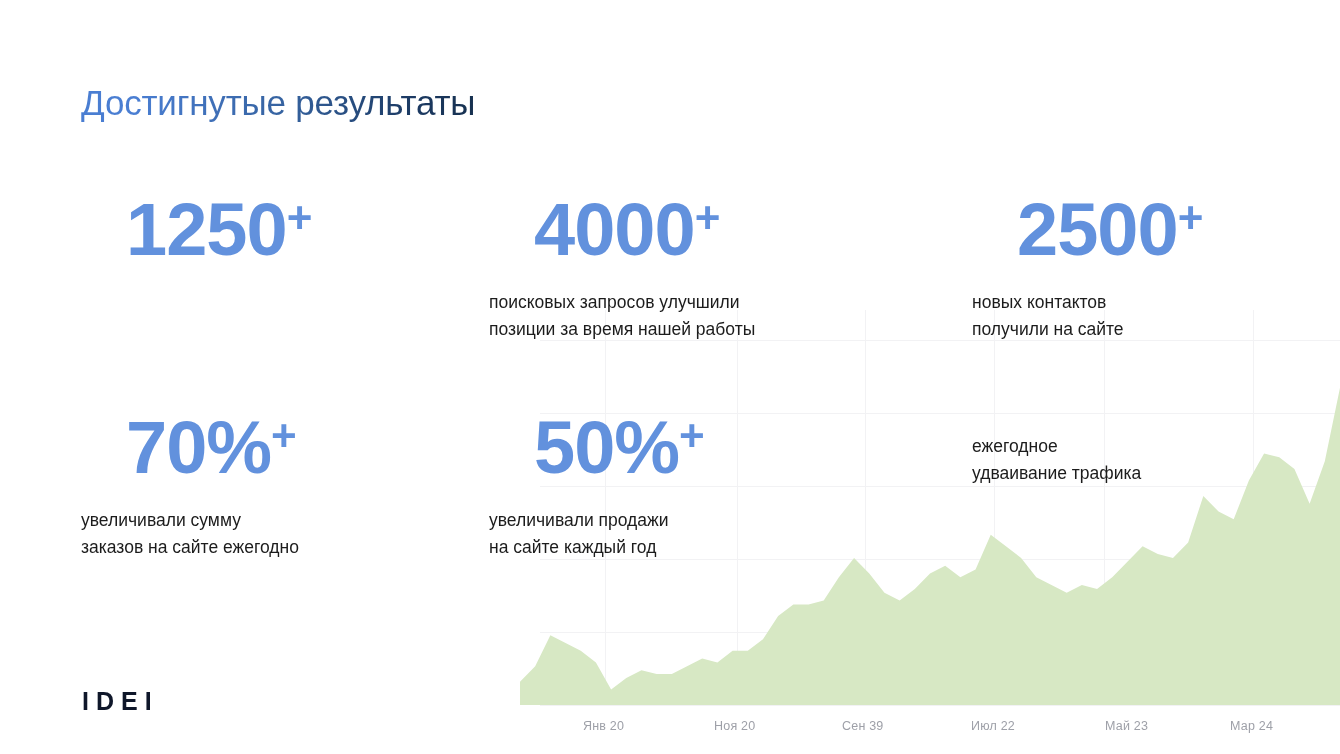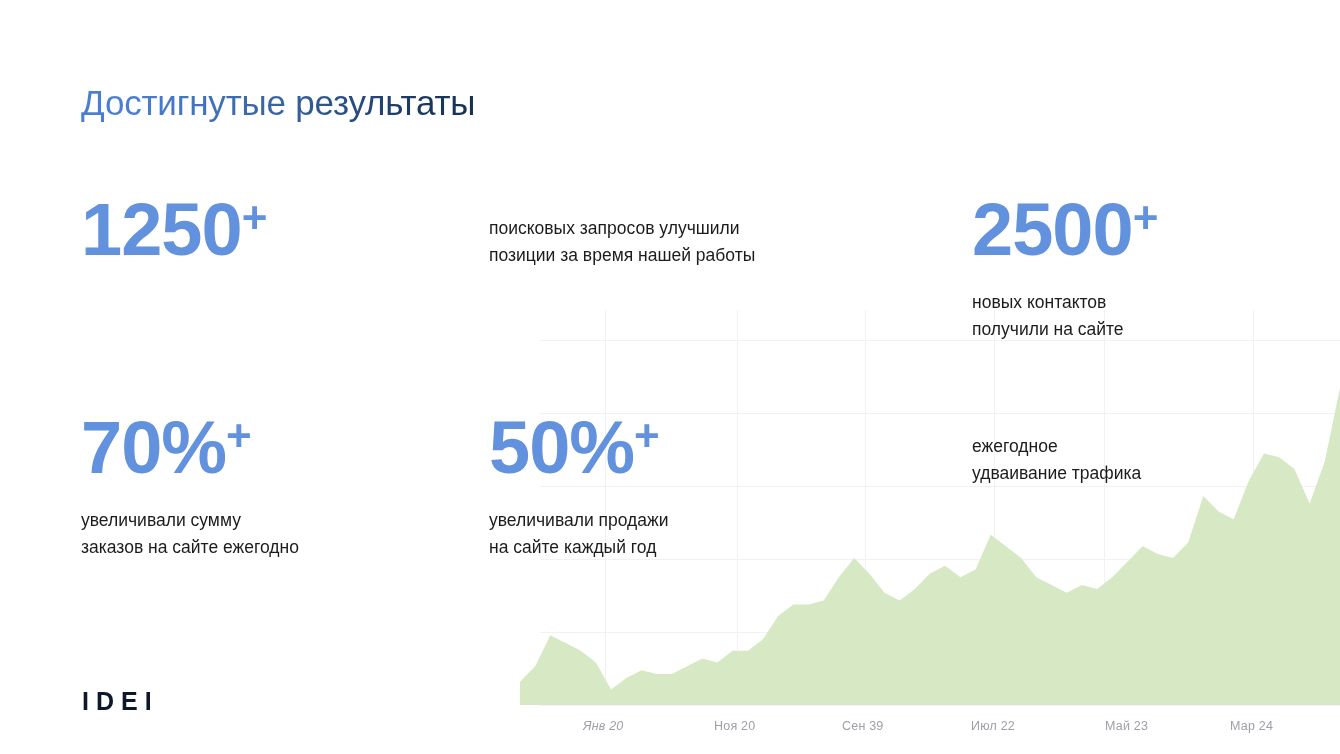--- a/index.html
+++ b/index.html
@@ -63,20 +63,21 @@
     position: absolute;
     white-space: nowrap;
   }
   .stat-value {
     font-size: 74px;
     font-weight: bold;
     color: #6291dd;
     line-height: 1;
     letter-spacing: -1px;
     display: block;
+    margin-left: 45px;
   }
   .stat-value .plus {
     font-size: 44px;
     vertical-align: 22px;
     letter-spacing: 0;
   }
   .stat-desc {
     display: block;
     margin-top: 22px;
     font-size: 17.5px;
@@ -135,37 +136,38 @@
       <line x1="994" y1="310" x2="994" y2="705"></line>
       <line x1="1104" y1="310" x2="1104" y2="705"></line>
       <line x1="1253" y1="310" x2="1253" y2="705"></line>
     </g>
 
     <g mask="url(#fadeMask)" clip-path="url(#plotClip)">
       <path id="area-path" fill="#d7e8c4" d="M 520 681.78 L 535.19 666.30 L 550.37 635.34 L 565.56 643.08 L 580.74 650.82 L 595.93 662.43 L 611.11 689.52 L 626.30 677.91 L 641.48 670.17 L 656.67 674.04 L 671.85 674.04 L 687.04 666.30 L 702.22 658.56 L 717.41 662.43 L 732.59 650.82 L 747.78 650.82 L 762.96 639.21 L 778.15 615.99 L 793.33 604.38 L 808.52 604.38 L 823.70 600.51 L 838.89 577.29 L 854.07 557.94 L 869.26 573.42 L 884.44 592.77 L 899.63 600.51 L 914.81 588.90 L 930.00 573.42 L 945.19 565.68 L 960.37 577.29 L 975.56 569.55 L 990.74 534.72 L 1005.93 546.33 L 1021.11 557.94 L 1036.30 577.29 L 1051.48 585.03 L 1066.67 592.77 L 1081.85 585.03 L 1097.04 588.90 L 1112.22 577.29 L 1127.41 561.81 L 1142.59 546.33 L 1157.78 554.07 L 1172.96 557.94 L 1188.15 542.46 L 1203.33 496.02 L 1218.52 511.50 L 1233.70 519.24 L 1248.89 480.54 L 1264.07 453.45 L 1279.26 457.32 L 1294.44 468.93 L 1309.63 503.76 L 1324.81 461.19 L 1340.00 387.66 L 1340 705 L 520 705 Z"></path>
     </g>
   </svg>
 
-  <div class="axis-label" style="left:583px; top:719px;font-style:italic;">Янв 20</div>
+  <div class="axis-label" style="left:583px; top:719px;">Янв 20</div>
   <div class="axis-label" style="left:714px; top:719px;">Ноя 20</div>
   <div class="axis-label" style="left:842px; top:719px;">Сен 39</div>
   <div class="axis-label" style="left:971px; top:719px;">Июл 22</div>
   <div class="axis-label" style="left:1081px; top:719px;margin-left:24px;">Май 23</div>
   <div class="axis-label" style="left:1230px; top:719px;">Мар 24</div>
 </div>
 
 <div id="content">
 
   <h1 id="page-title">Достигнутые результаты</h1>
 
   <div class="stat col-1 row-1">
     <span class="stat-value"><span>1250</span><span class="plus">+</span></span>
   </div>
 
   <div class="stat col-2 row-1">
+    <span class="stat-value"><span>4000</span><span class="plus">+</span></span>
     <span class="stat-desc">поисковых запросов улучшили
 позиции за время нашей работы</span>
   </div>
 
   <div class="stat col-3 row-1">
     <span class="stat-value"><span>2500</span><span class="plus">+</span></span>
     <span class="stat-desc">новых контактов
 получили на сайте</span>
   </div>
 

